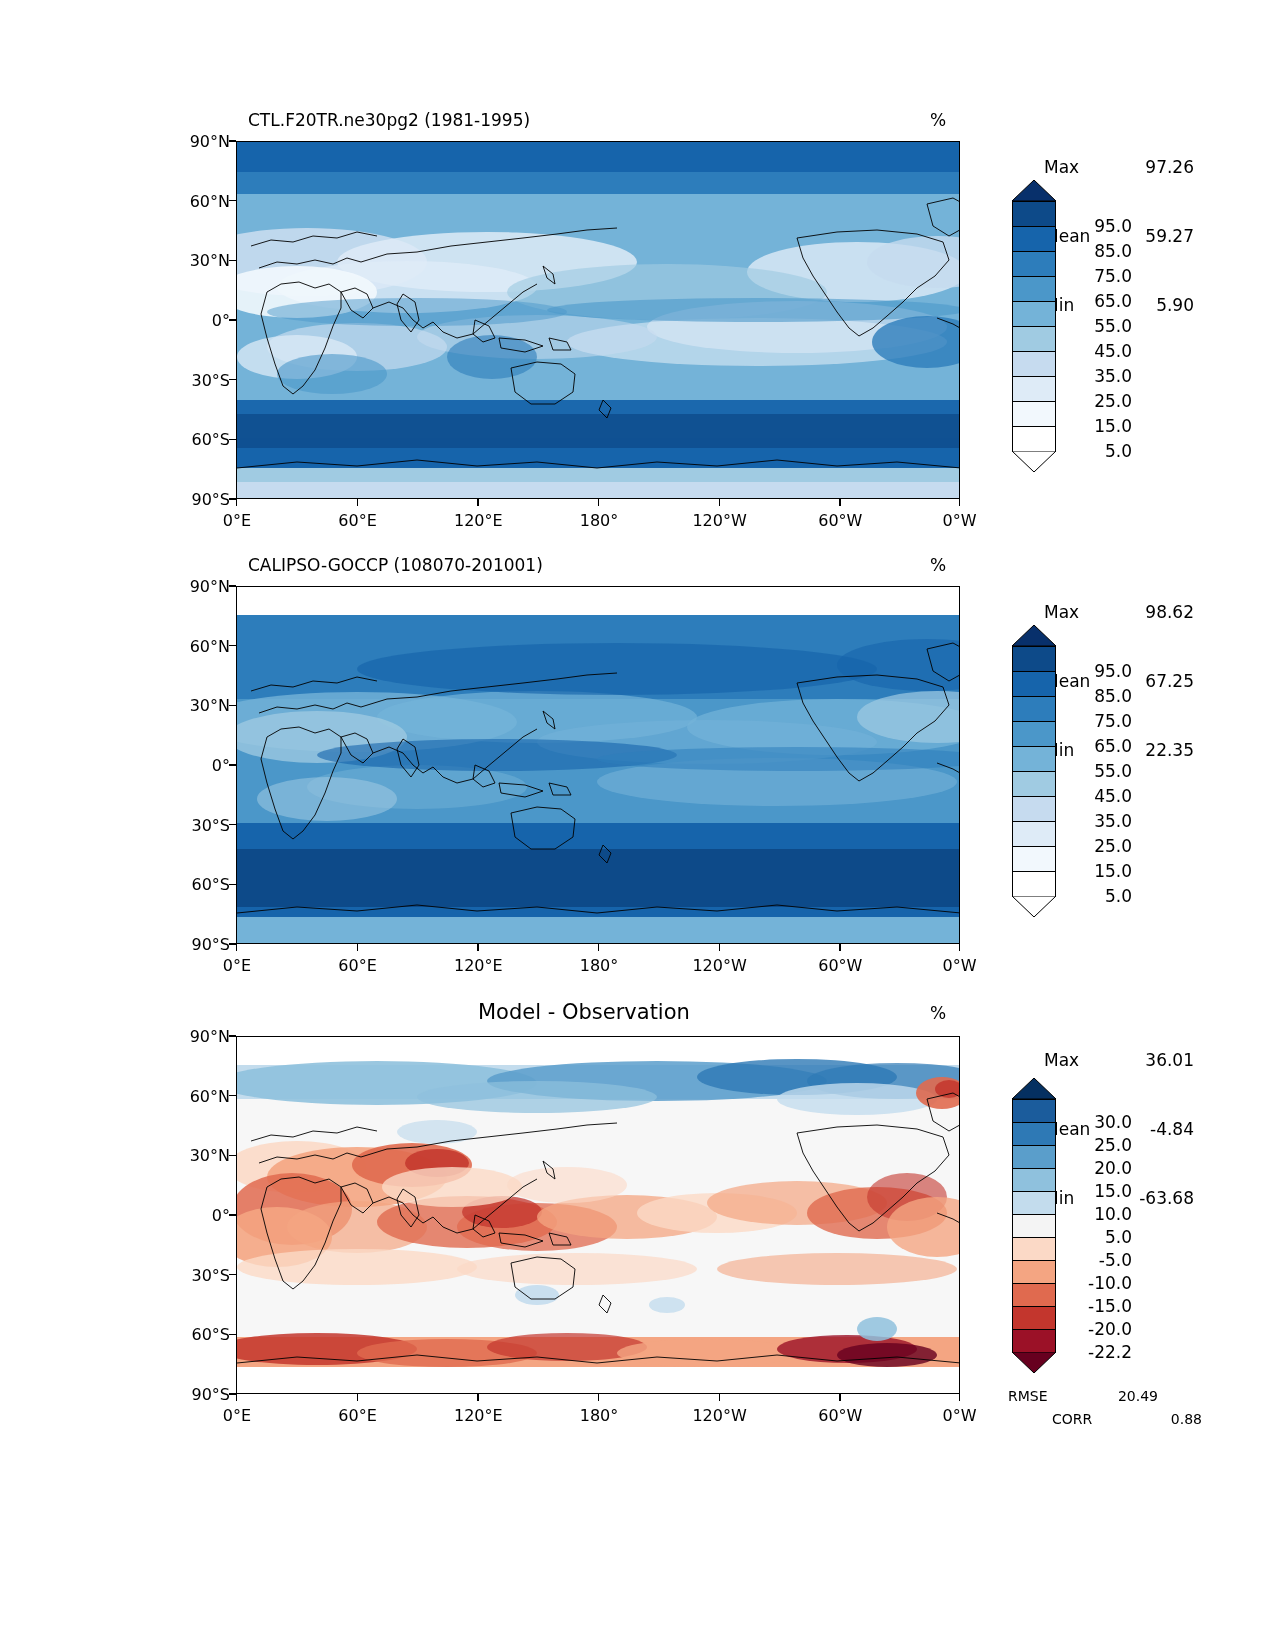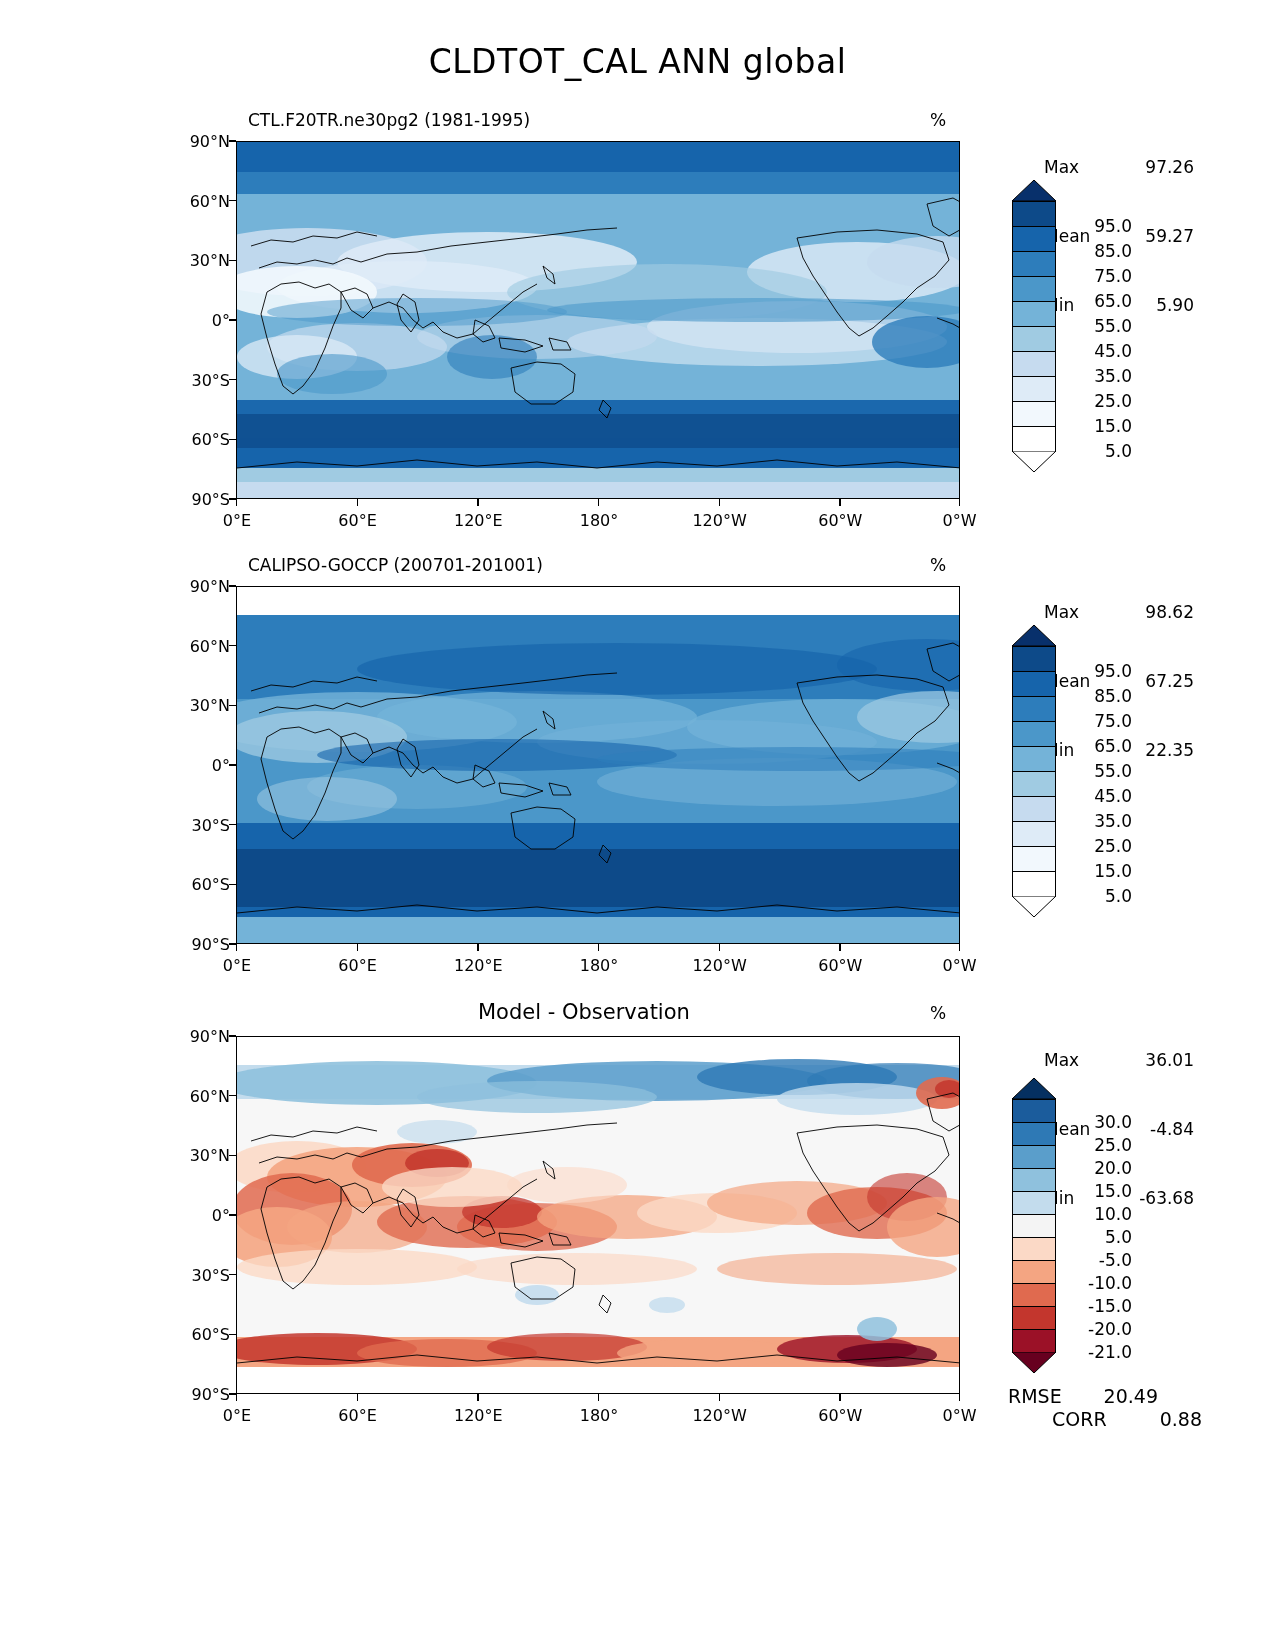--- a/index.html
+++ b/index.html
@@ -137,30 +137,29 @@
   }
   .cbar-label {
     position: absolute;
     transform: translateY(-50%);
     white-space: pre;
     width: 70px;
     text-align: right;
   }
   .footer-stats {
     position: absolute;
-    font-size: 19px;
+    font-size: 14px;
     line-height: 23px;
   }
 </style>
 </head>
 <body>
 
 <div class="page">
 
-  <div id="fig-title">CLDTOT_CAL ANN global</div>
 
   <div class="panel" style="top:0;height:560px;">
 
     <div class="panel-title" style="left:248px;top:110px;">CTL.F20TR.ne30pg2 (1981-1995)</div>
     <div class="panel-units" style="left:930px;top:110px;">%</div>
 
     <div class="map-frame" style="left:236px;top:141px;width:724px;height:358px;">
       <div class="map-inner">
         <svg class="map-svg" width="724" height="358" viewBox="0 0 724 358" preserveAspectRatio="none">
           <defs>
@@ -312,21 +311,21 @@
         <div class="cbar-label" style="top:196px;">35.0</div>
         <div class="cbar-label" style="top:221px;">25.0</div>
         <div class="cbar-label" style="top:246px;">15.0</div>
         <div class="cbar-label" style="top:271px;">5.0</div>
       </div>
     </div>
   </div>
 
   <div class="panel" style="top:445px;height:560px;">
 
-    <div class="panel-title" style="left:248px;top:110px;">CALIPSO-GOCCP (200701-201001)</div>
+    <div class="panel-title" style="left:248px;top:110px;">CALIPSO-GOCCP (108070-201001)</div>
     <div class="panel-units" style="left:930px;top:110px;">%</div>
 
     <div class="map-frame" style="left:236px;top:141px;width:724px;height:358px;">
       <div class="map-inner">
         <svg class="map-svg" width="724" height="358" viewBox="0 0 724 358" preserveAspectRatio="none">
           <defs>
               <clipPath id="clipB">
                 <rect x="0" y="0" width="724" height="358"></rect>
               </clipPath>
             </defs>
@@ -605,21 +604,21 @@
         <div class="cbar-label" style="top:44px;">30.0</div>
         <div class="cbar-label" style="top:67px;">25.0</div>
         <div class="cbar-label" style="top:90px;">20.0</div>
         <div class="cbar-label" style="top:113px;">15.0</div>
         <div class="cbar-label" style="top:136px;">10.0</div>
         <div class="cbar-label" style="top:159px;">5.0</div>
         <div class="cbar-label" style="top:182px;">-5.0</div>
         <div class="cbar-label" style="top:205px;">-10.0</div>
         <div class="cbar-label" style="top:228px;">-15.0</div>
         <div class="cbar-label" style="top:251px;">-20.0</div>
-        <div class="cbar-label" style="top:274px;">-21.0</div>
+        <div class="cbar-label" style="top:274px;">-22.2</div>
       </div>
     </div>
 
     <div class="footer-stats" style="left:1008px;top:495px;">
       <div class="row" style="display:flex;width:150px;justify-content:space-between;">
         <span>RMSE</span>
         <span>20.49</span>
       </div>
       <div class="row" style="display:flex;width:150px;justify-content:space-between;margin-left:44px;">
         <span>CORR</span>

